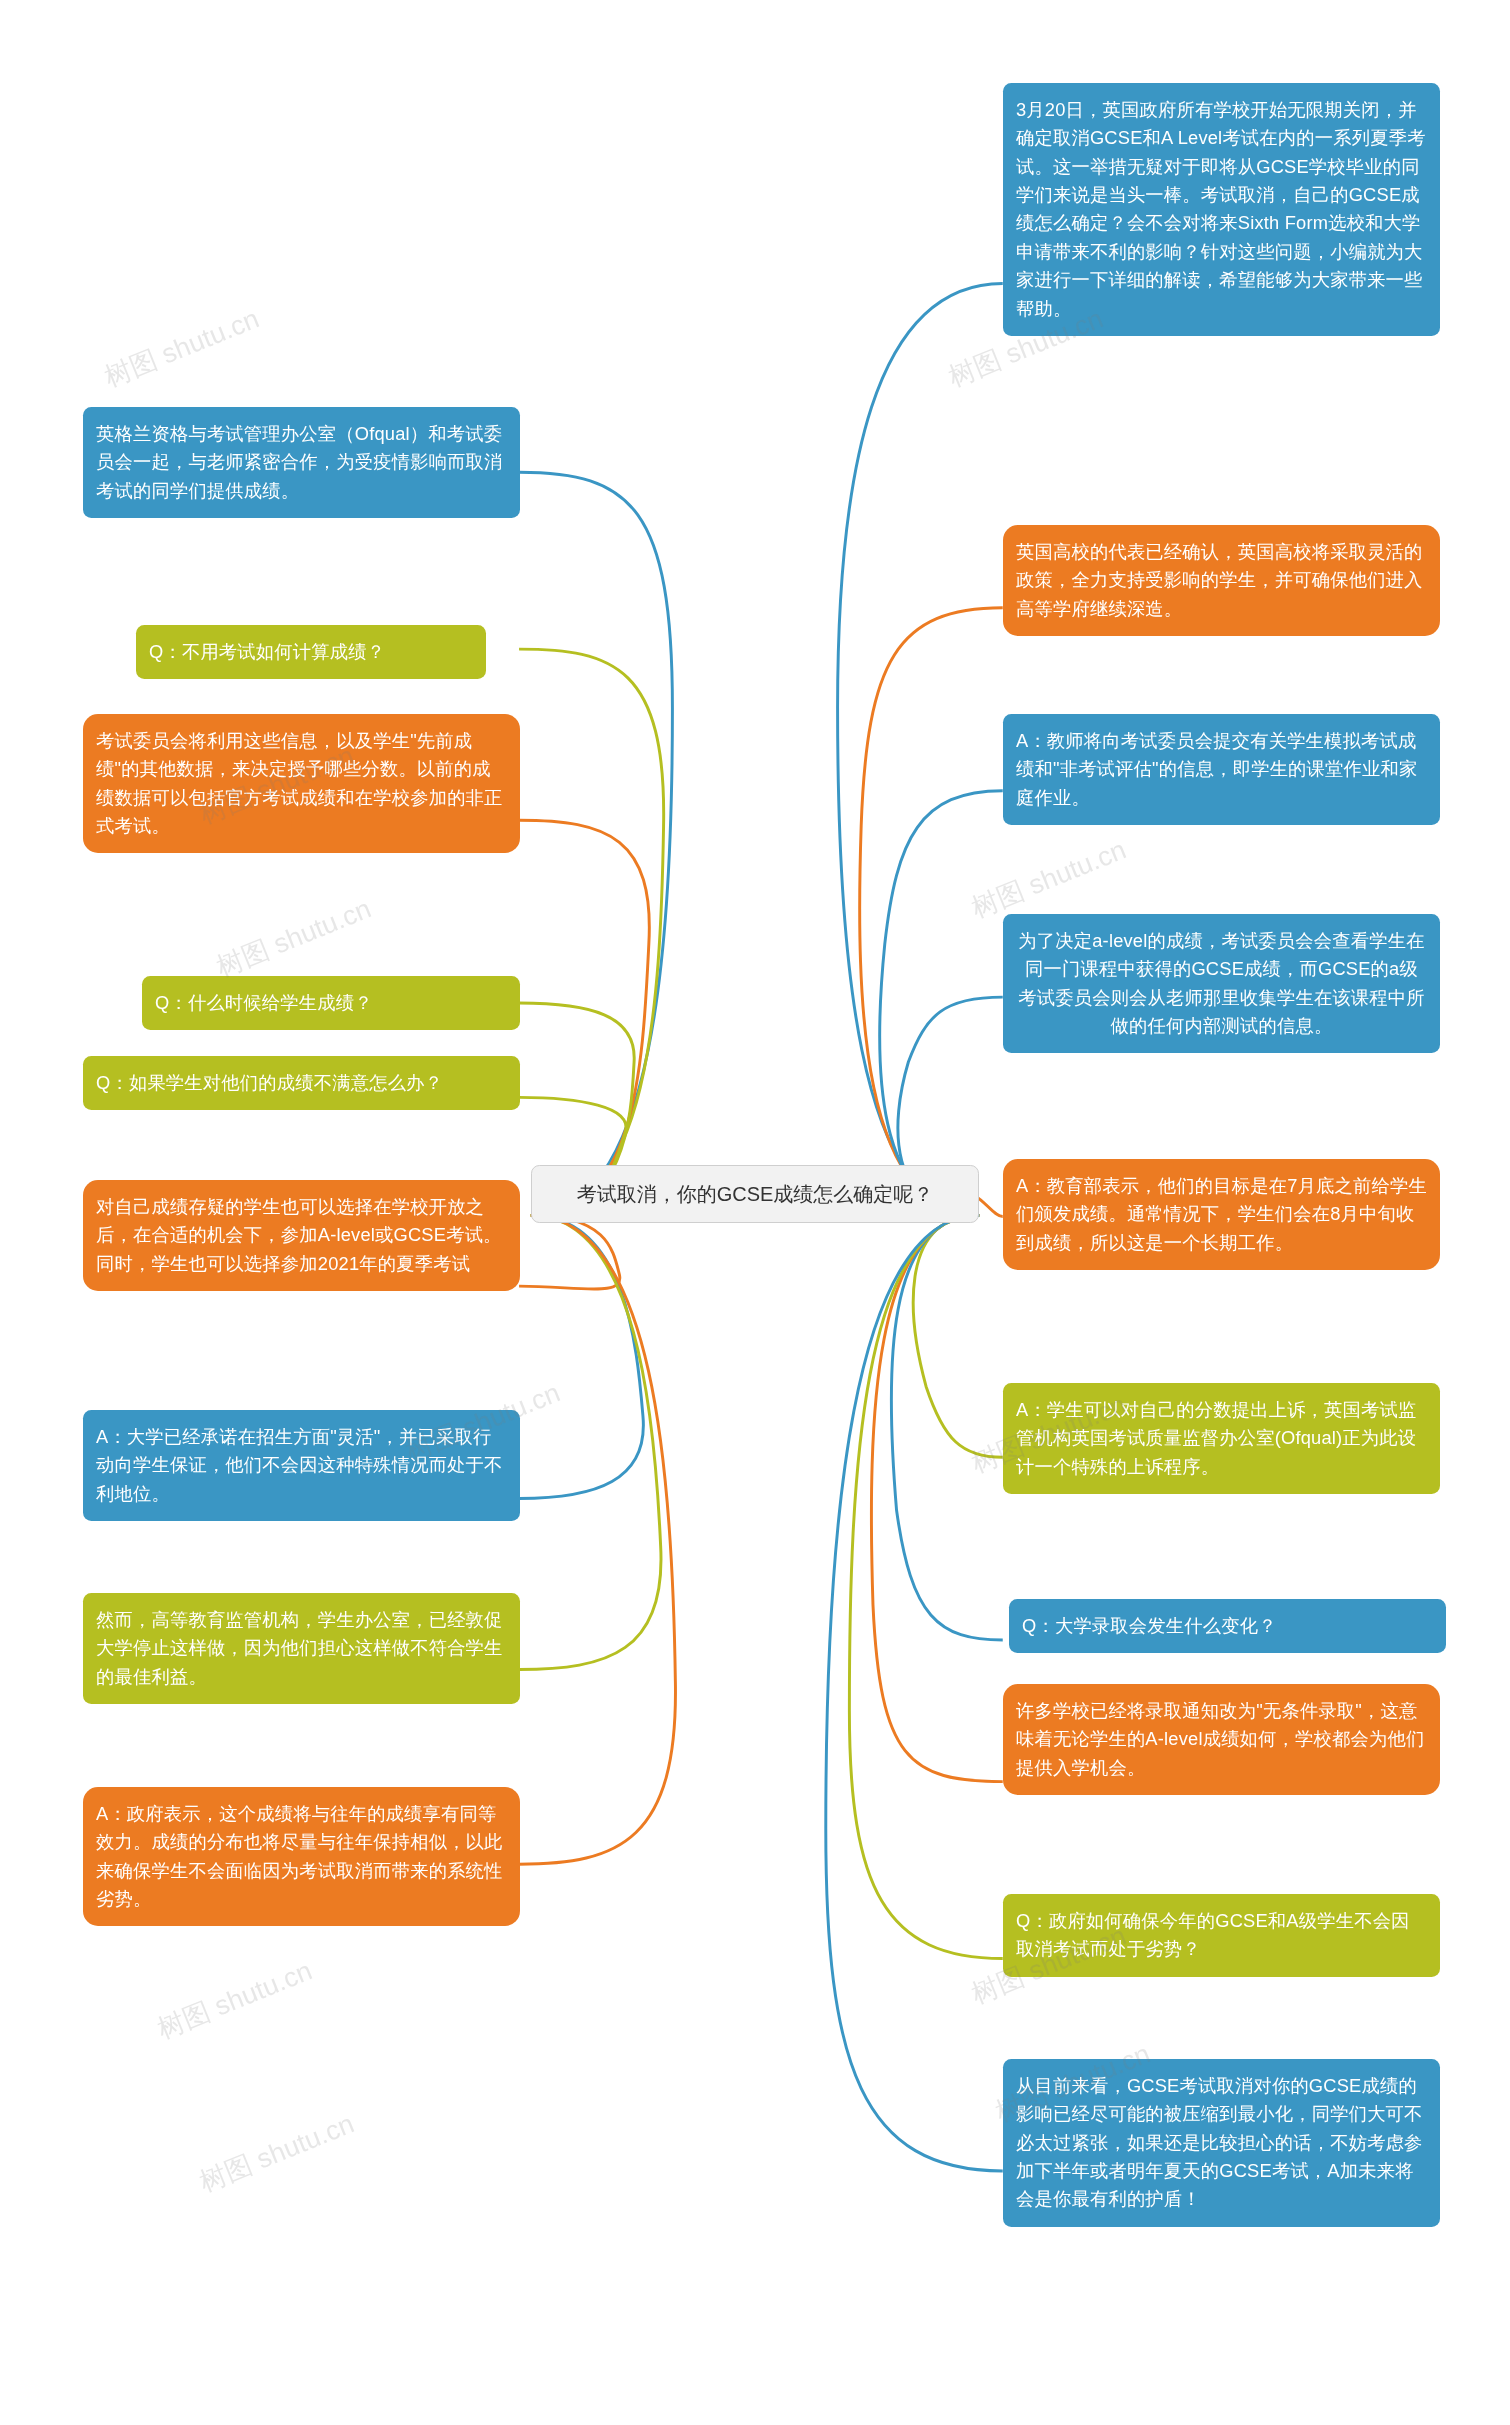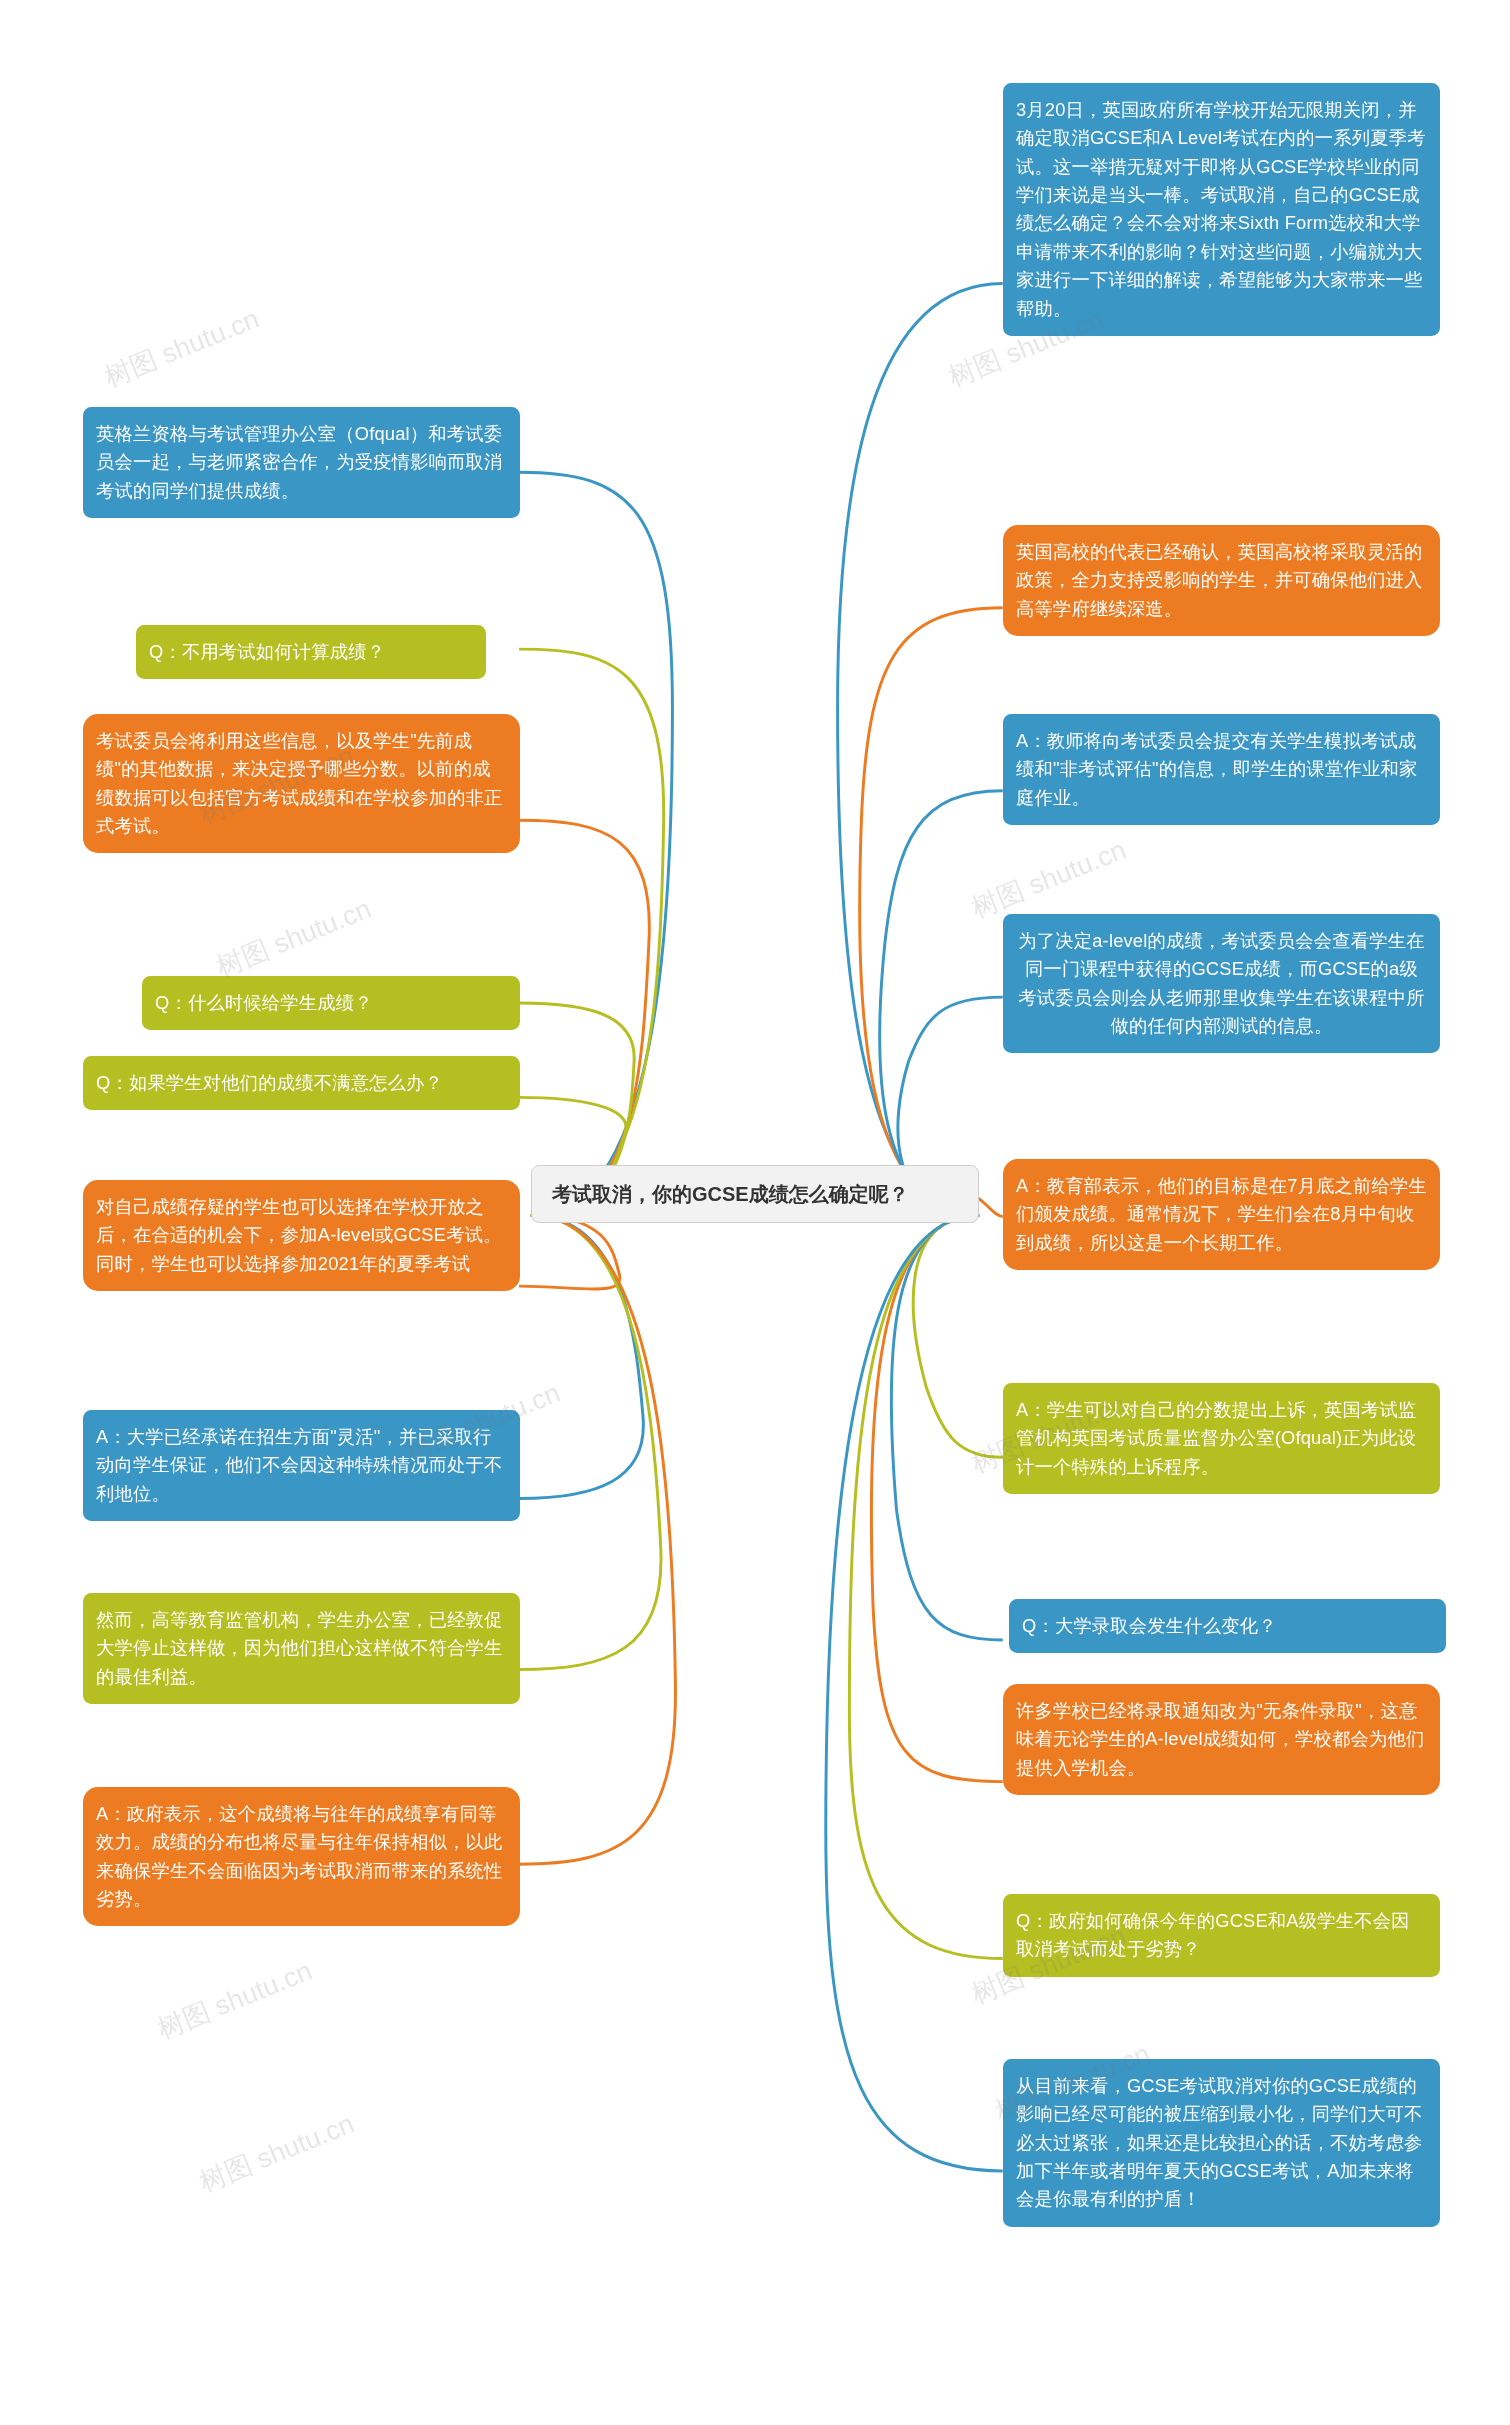--- a/index.html
+++ b/index.html
@@ -35,23 +35,23 @@
   .node.orange{background:#ec7b22;border-radius:15px;}
   .node.green{background:#b5bf21;}
   .root{
     position:absolute;
     background:#f2f2f2;
     color:#333333;
     border:1.2px solid #cfcfcf;
     border-radius:8.3px;
     font-size:20px;
     line-height:1.5;
-    padding:13px 20px;
+    text-align:center;
+    padding:13px 29px;
     box-sizing:border-box;
-    font-weight:bold;
   }
   .wm{
     position:absolute;
     color:rgba(120,120,120,0.18);
     font-size:27px;
     transform:rotate(-22deg);
     white-space:nowrap;
     user-select:none;
     font-family:"Liberation Sans","DejaVu Sans",sans-serif;
   }

